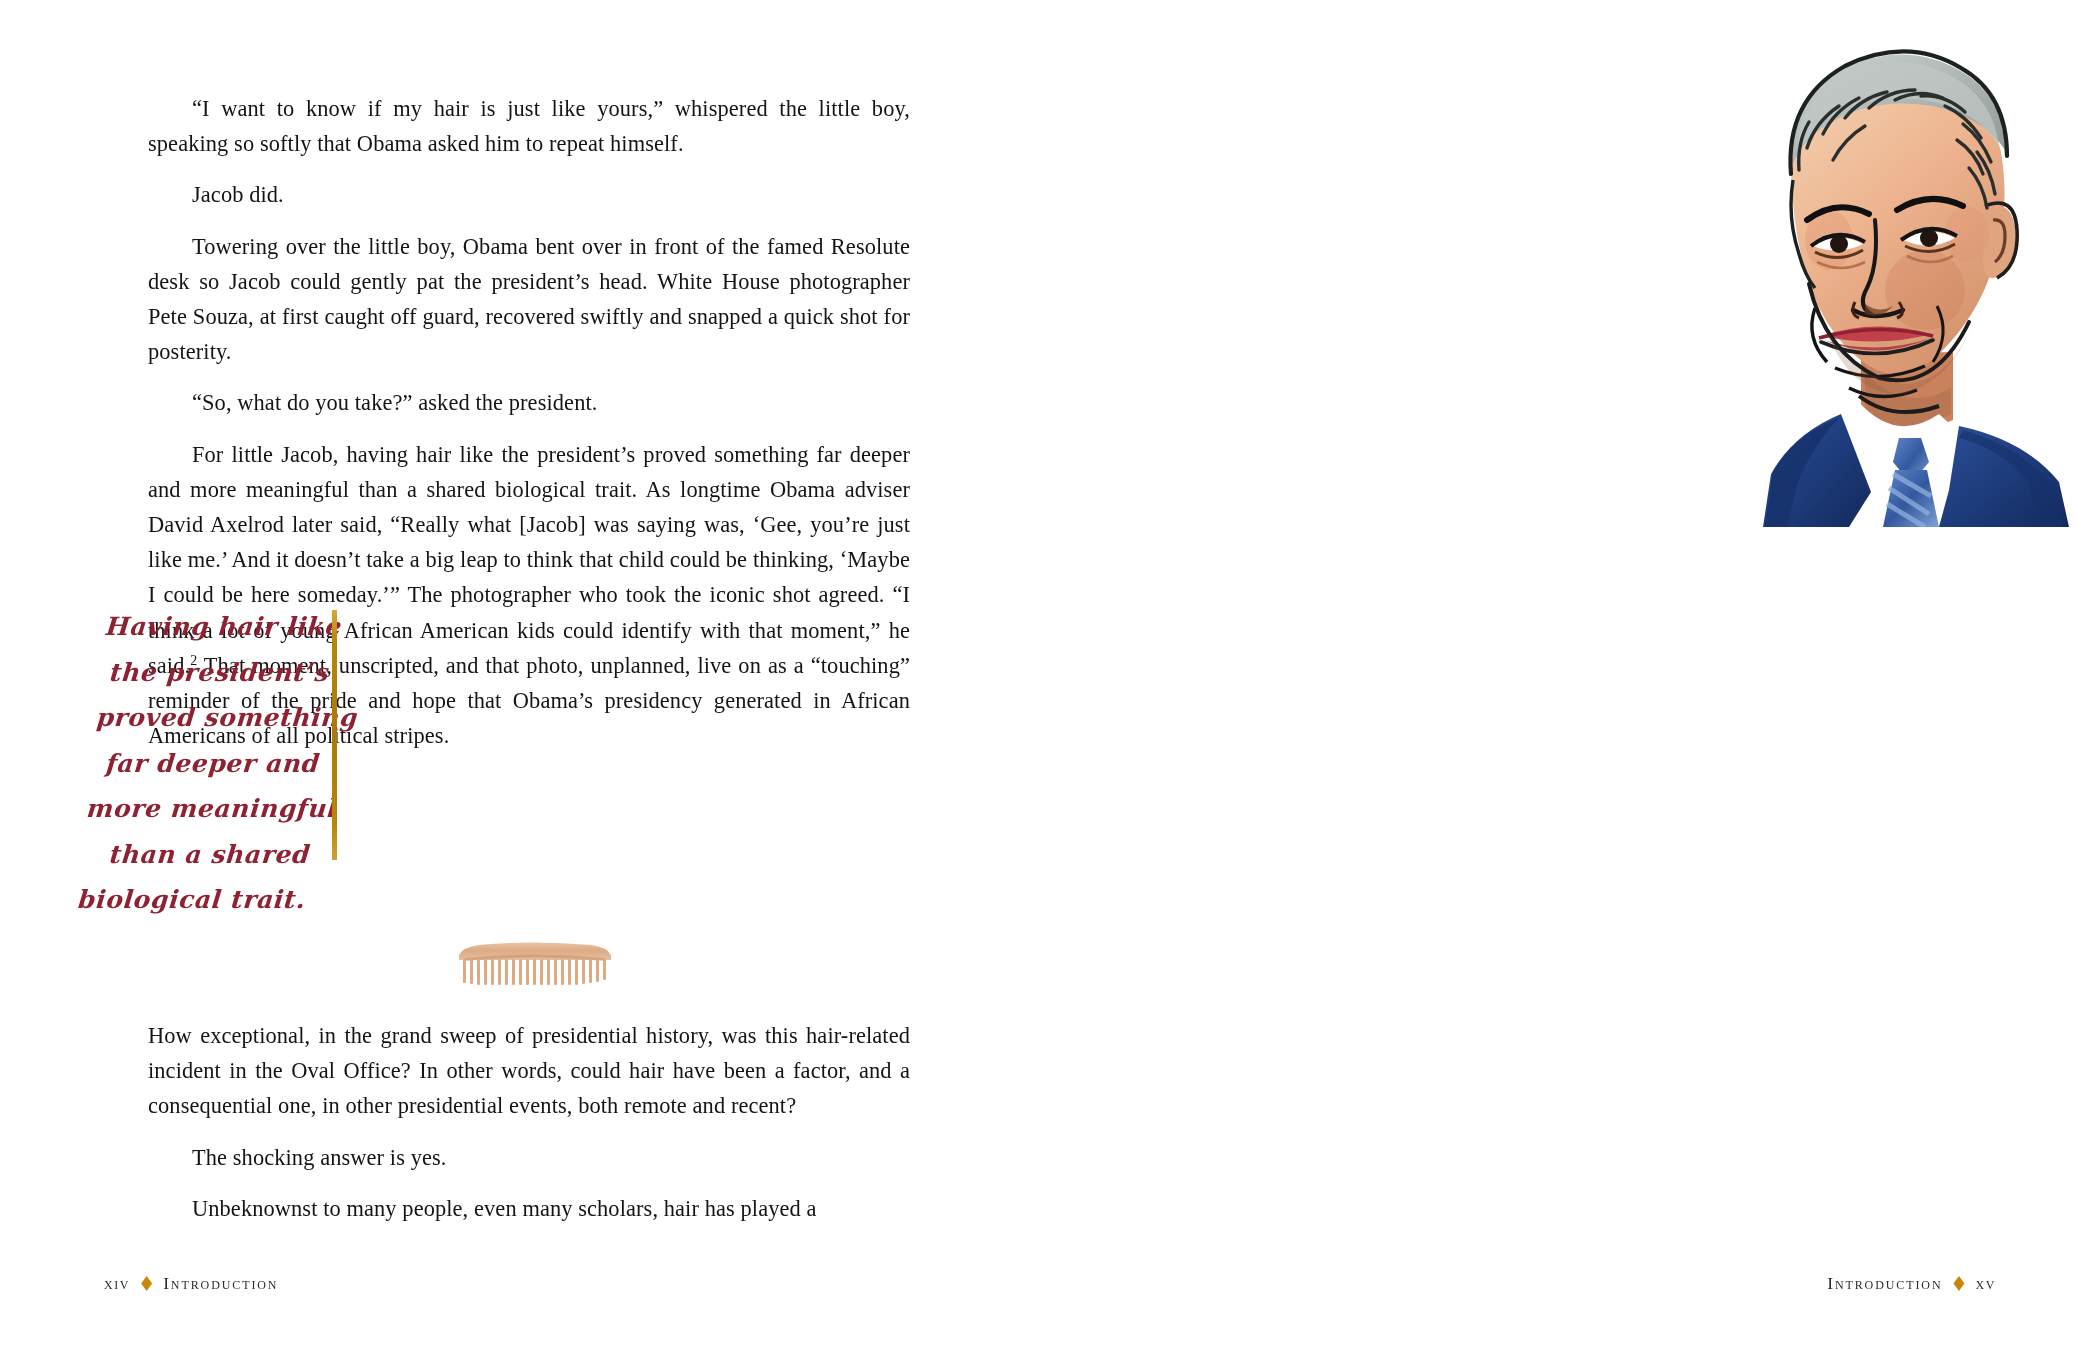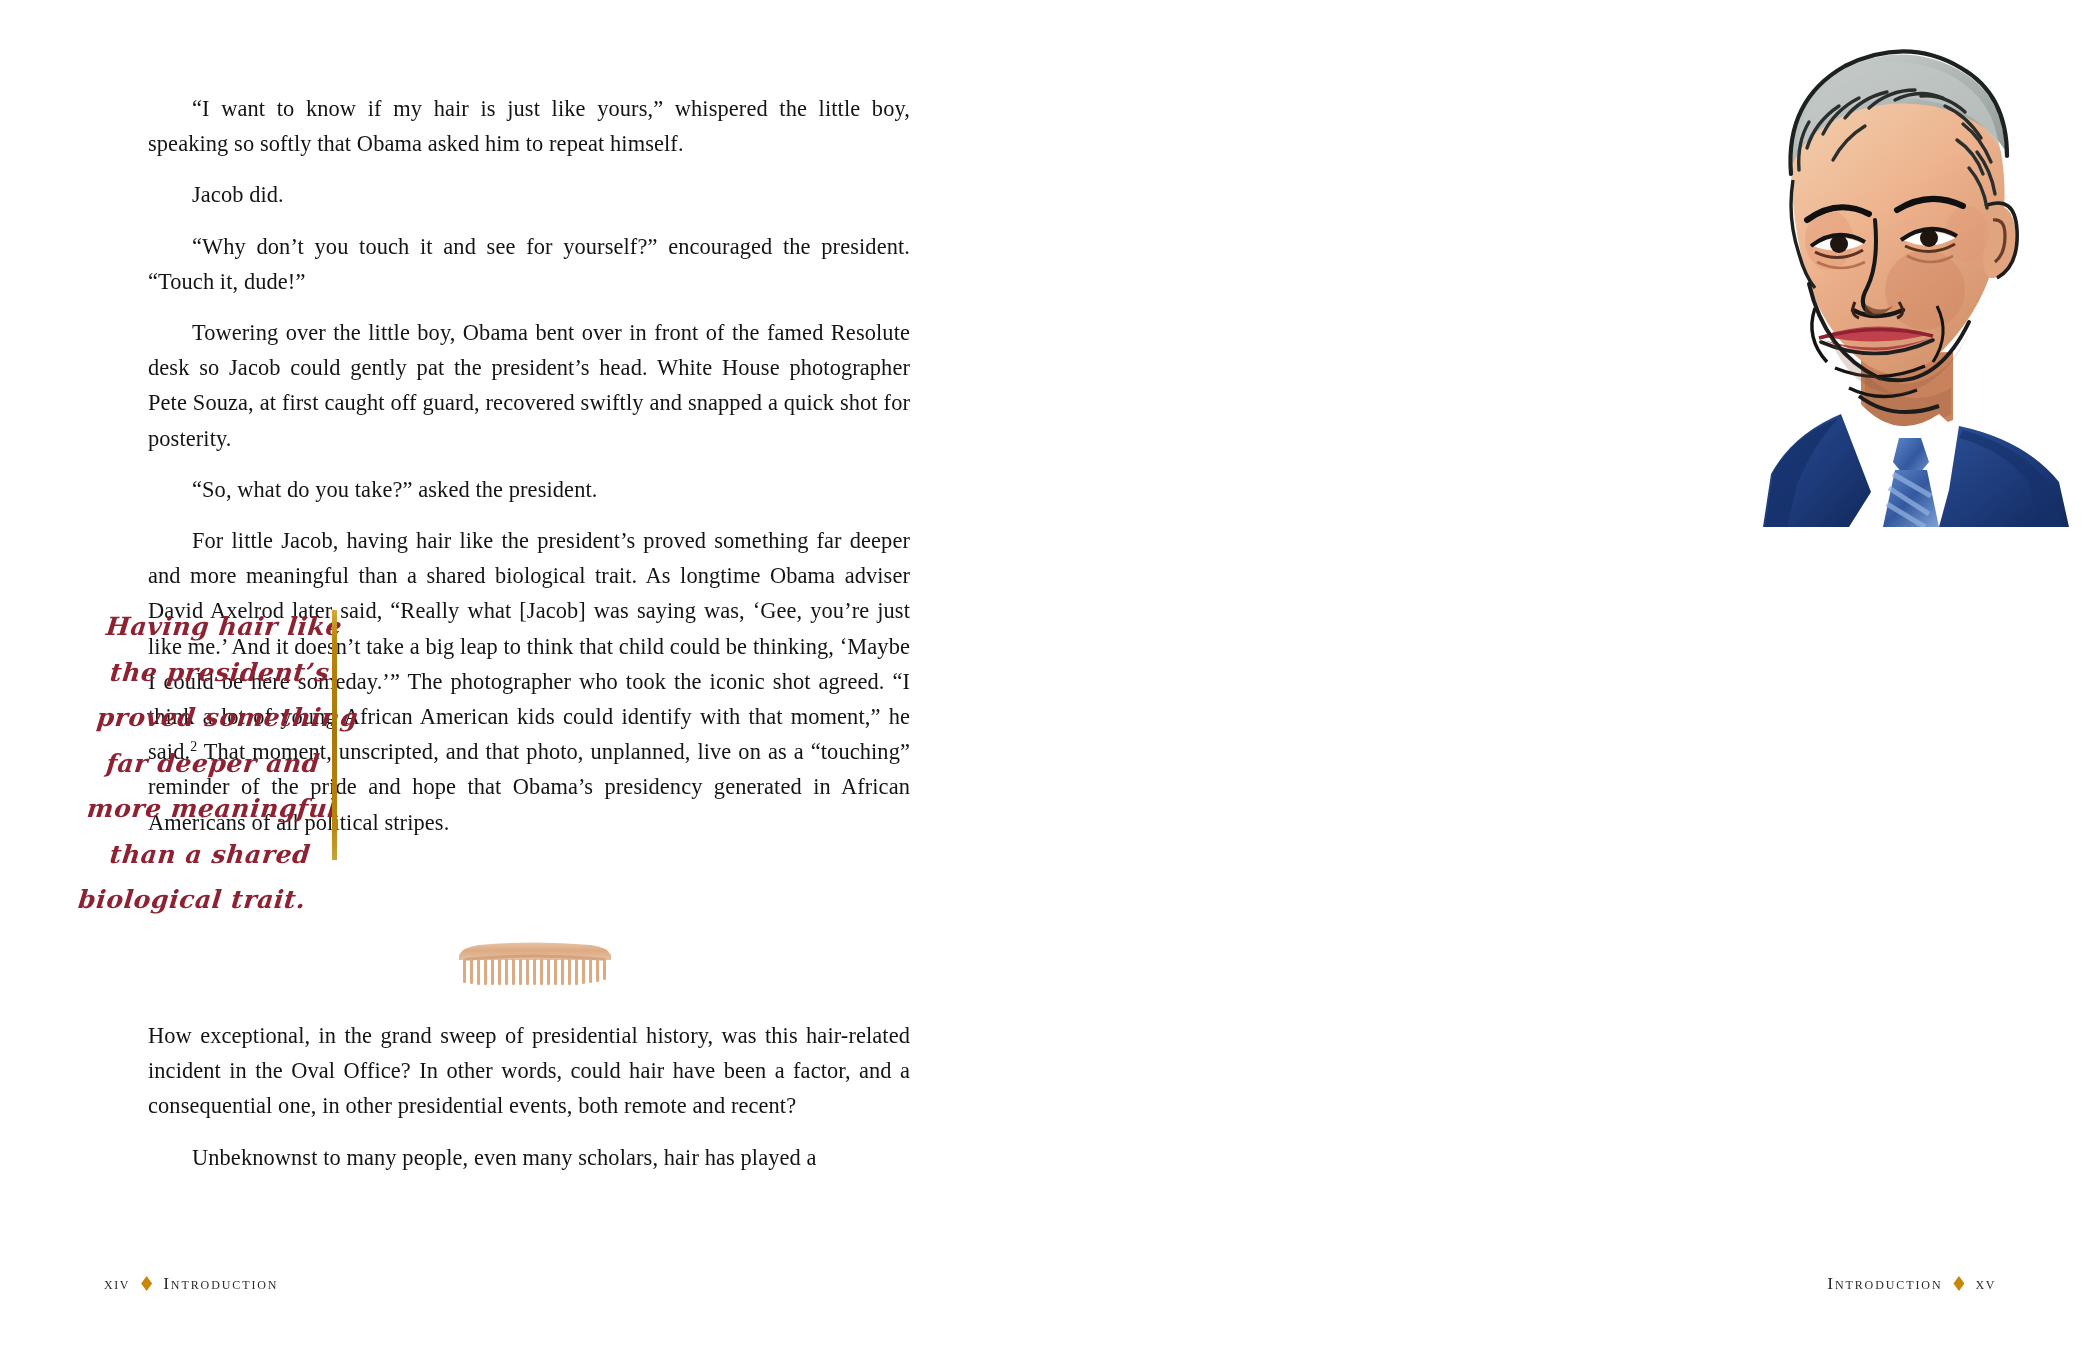--- a/index.html
+++ b/index.html
@@ -145,21 +145,20 @@
 </head>
 <body>
 
 <div class="spread">
 
   <div class="page page-left">
 
     <div class="textblock tb-left">
       <p class="para">“I want to know if my hair is just like yours,” whispered the little boy, speaking so softly that Obama asked him to repeat himself.</p>
       <p class="para">Jacob did.</p>
-      <p class="para">“Why don’t you touch it and see for yourself?” encouraged the president. “Touch it, dude!”</p>
       <p class="para">Towering over the little boy, Obama bent over in front of the famed Resolute desk so Jacob could gently pat the president’s head. White House photographer Pete Souza, at first caught off guard, recovered swiftly and snapped a quick shot for posterity.</p>
       <p class="para">“So, what do you take?” asked the president.</p>
       <p class="para"><span>For little Jacob, having hair like the president’s proved something far deeper and more meaningful than a shared biological trait. As longtime Obama adviser David Axelrod later said, “Really what [Jacob] was saying was, ‘Gee, you’re just like me.’ And it doesn’t take a big leap to think that child could be thinking, ‘Maybe I could be here someday.’” The photographer who took the iconic shot agreed. “I think a lot of young African American kids could identify with that moment,” he said.</span><sup class="fn">2</sup><span> That moment, unscripted, and that photo, unplanned, live on as a “touching” reminder of the pride and hope that Obama’s presidency generated in African Americans of all political stripes.</span></p>
     </div>
 
     <div class="pullquote">
       <div>Having hair like</div>
       <div>the president’s</div>
       <div>proved something</div>
       <div>far deeper and</div>
@@ -201,20 +200,21 @@
           <rect x="127" y="21" width="3.0" height="25" rx="1.2"></rect>
           <rect x="134" y="21" width="3.0" height="24" rx="1.2"></rect>
           <rect x="141" y="21" width="3.0" height="23" rx="1.2"></rect>
           <rect x="148" y="21" width="3.0" height="21" rx="1.2"></rect>
         </g>
       </svg>
     </div>
 
     <div class="textblock tb-left-lower">
       <p class="para noindent">How exceptional, in the grand sweep of presidential history, was this hair-related incident in the Oval Office? In other words, could hair have been a factor, and a consequential one, in other presidential events, both remote and recent?</p>
+      <p class="para">The shocking answer is yes.</p>
       <p class="para">Unbeknownst to many people, even many scholars, hair has played a</p>
     </div>
 
     <div class="folio folio-left">
       <span class="num">xiv</span>
       <span class="diamond"></span>
       <span>Introduction</span>
     </div>
   </div>
 

